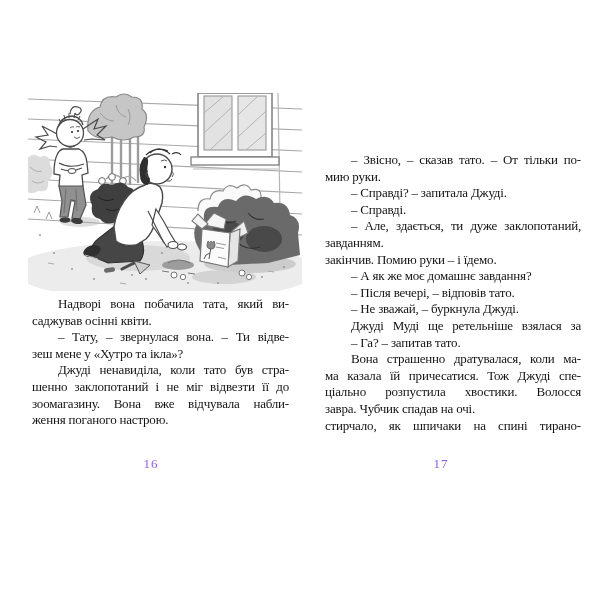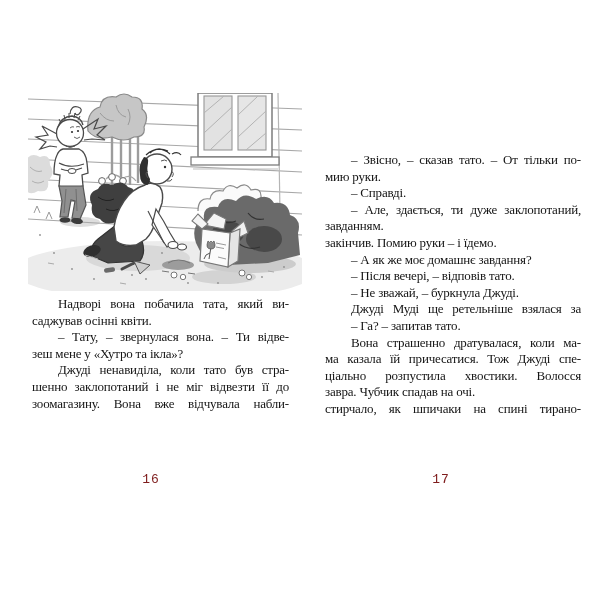--- a/index.html
+++ b/index.html
@@ -7,21 +7,21 @@
     position:relative; width:600px; height:600px; background:#ffffff;
     font-family:"Liberation Serif", serif; overflow:hidden;
   }
   .illustration { position:absolute; left:28px; top:93px; width:274px; height:198px; }
   .textcol { position:absolute; font-size:13px; line-height:16.6px; color:#141414; letter-spacing:-0.2px; }
   .left-col  { left:32px;  top:296px; width:257px; }
   .right-col { left:325px; top:104px; width:256px;margin-top:48px; }
   .ln { text-align:justify; text-align-last:justify; }
   .ln.end { text-align-last:left; }
   .ln.ind { text-indent:26px; }
-  .pagenum { position:absolute; top:472px; width:44px; text-align:center; font-size:13px; color:#7f1d1d; letter-spacing:1px;font-family:Liberation Mono, monospace; }
+  .pagenum { position:absolute; top:456px; width:44px; text-align:center; font-size:13px; color:#8b5cf6; letter-spacing:1px; }
   .pn-left  { left:129px; }
   .pn-right { left:419px;text-align:center; }
 </style>
 </head>
 <body>
 
 <div class="screen">
 
   <svg class="illustration" viewBox="0 0 274 198" xmlns="http://www.w3.org/2000/svg">
 
@@ -193,25 +193,27 @@
   </svg>
 
   <div class="textcol left-col">
     <div class="ln ind">Надворі вона побачила тата, який ви-</div>
     <div class="ln end">саджував осінні квіти.</div>
     <div class="ln ind">– Тату, – звернулася вона. – Ти відве-</div>
     <div class="ln end">зеш мене у «Хутро та ікла»?</div>
     <div class="ln ind">Джуді ненавиділа, коли тато був стра-</div>
     <div class="ln">шенно заклопотаний і не міг відвезти її до</div>
     <div class="ln">зоомагазину. Вона вже відчувала набли-</div>
+    <div class="ln end">ження поганого настрою.</div>
   </div>
 
   <div class="textcol right-col">
     <div class="ln ind">– Звісно, – сказав тато. – От тільки по-</div>
     <div class="ln end">мию руки.</div>
+    <div class="ln ind end">– Справді? – запитала Джуді.</div>
     <div class="ln ind end">– Справді.</div>
     <div class="ln ind">– Але, здається, ти дуже заклопотаний,</div>
     <div class="ln end">завданням.</div>
     <div class="ln end">закінчив. Помию руки – і їдемо.</div>
     <div class="ln ind end">– А як же моє домашнє завдання?</div>
     <div class="ln ind end">– Після вечері, – відповів тато.</div>
     <div class="ln ind end">– Не зважай, – буркнула Джуді.</div>
     <div class="ln ind">Джуді Муді ще ретельніше взялася за</div>
     <div class="ln ind end">– Га? – запитав тато.</div>
     <div class="ln ind">Вона страшенно дратувалася, коли ма-</div>

